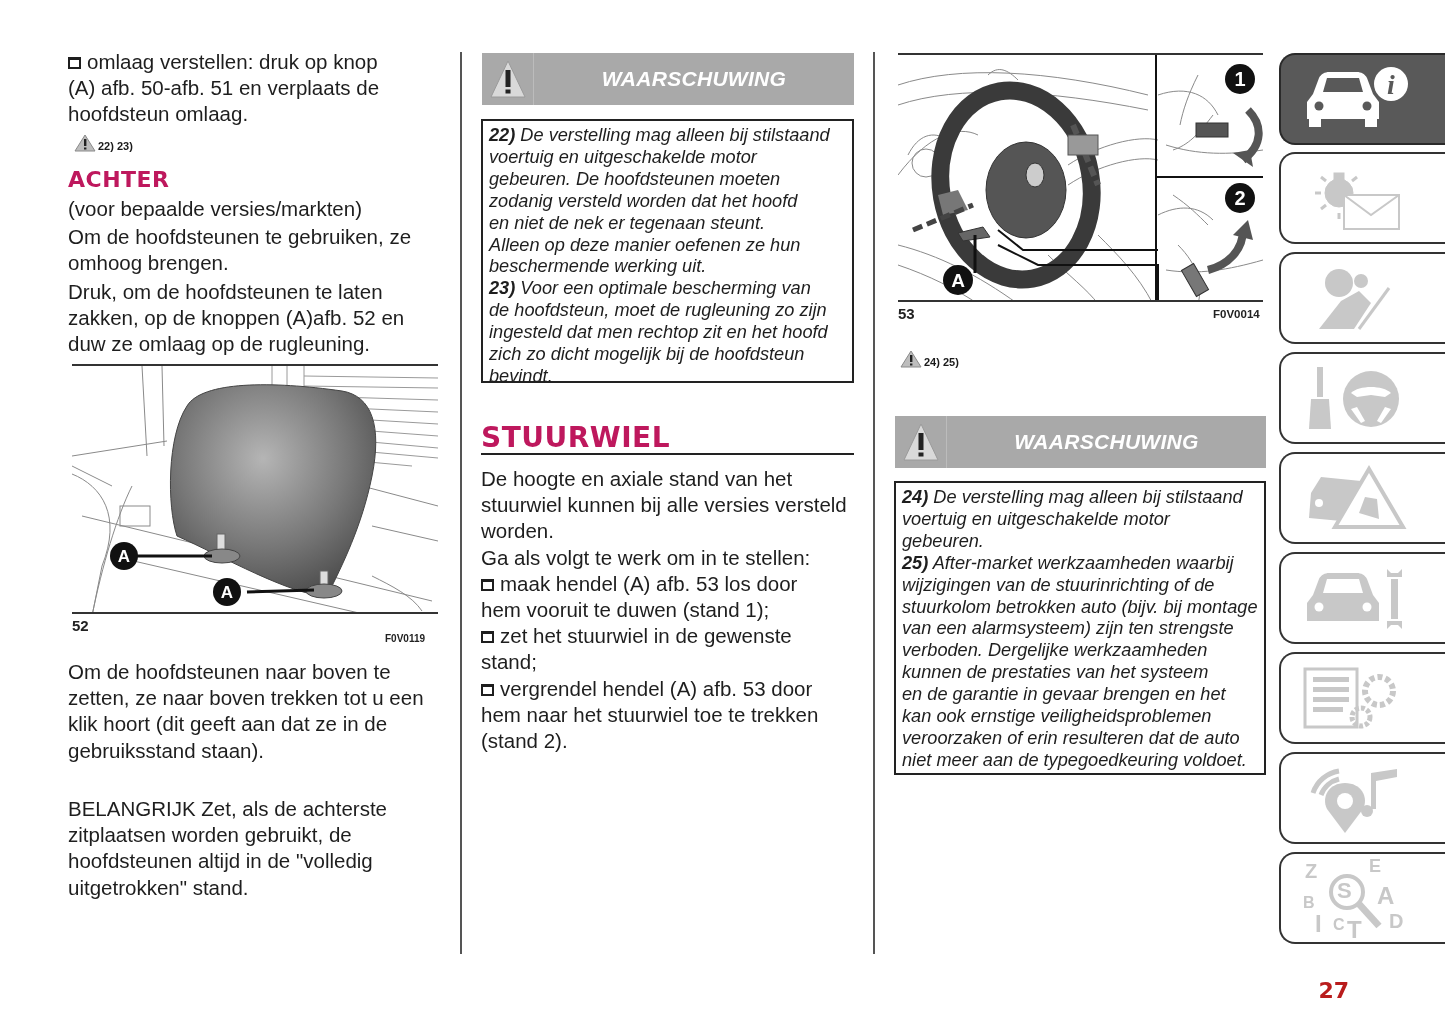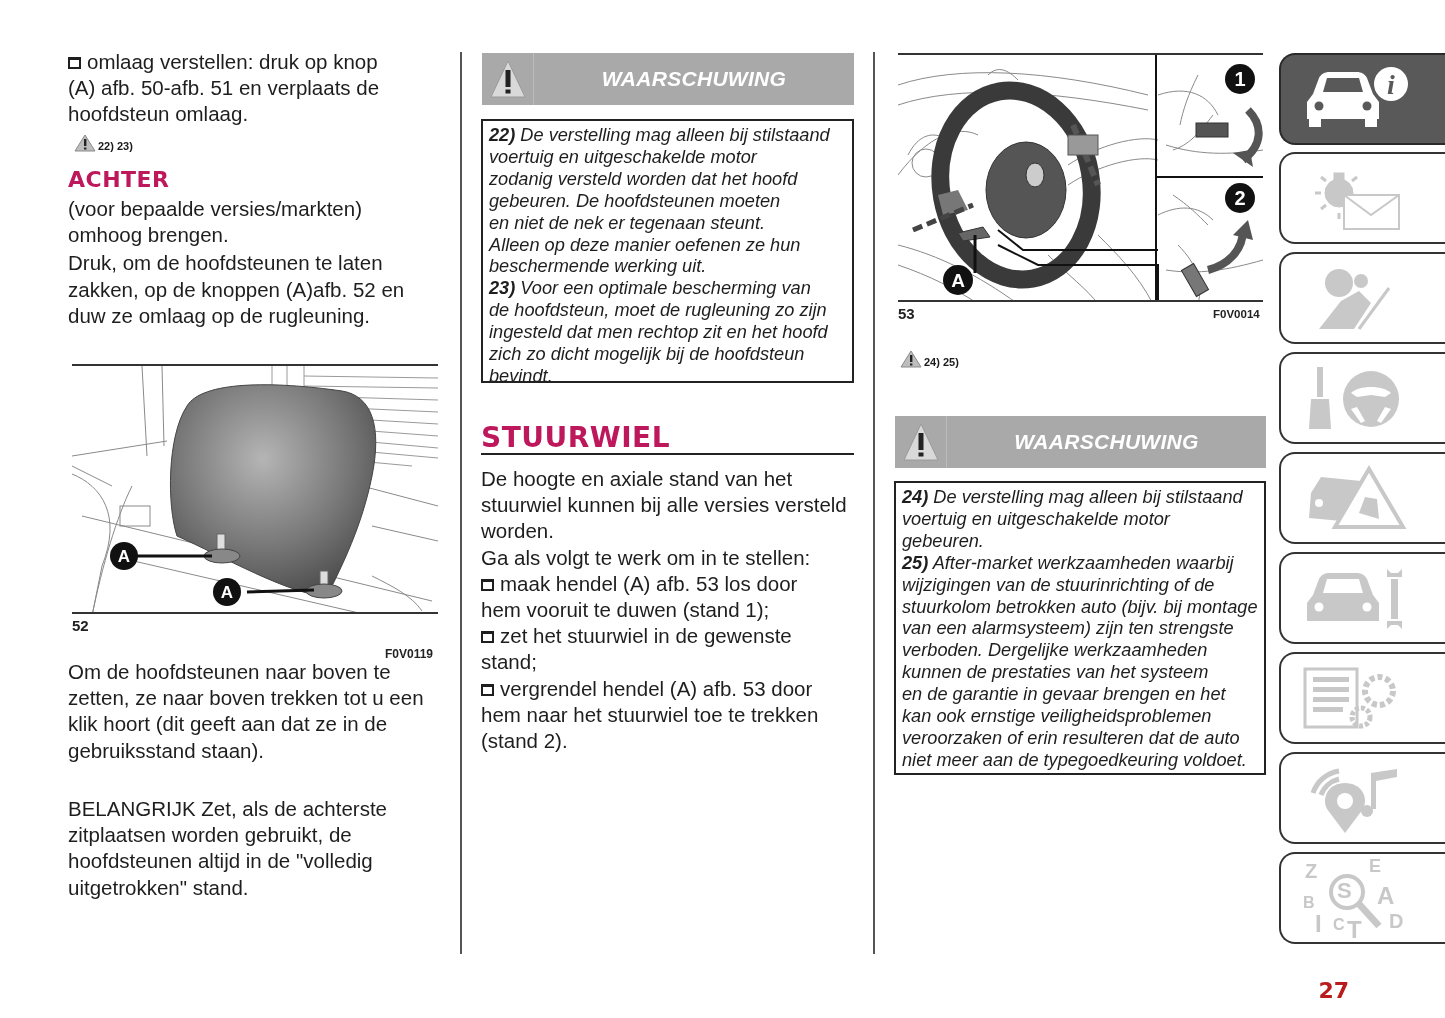--- a/index.html
+++ b/index.html
@@ -39,20 +39,21 @@
     <rect x="10" y="5" width="2.4" height="7" fill="#222"></rect>
       <rect x="10" y="13.5" width="2.4" height="2" fill="#222"></rect>
   </svg>
   <span>22)  23)</span>
 </div>
 
 <div class="abs heading" style="left:68px; top:167px; font-size:22px;">ACHTER</div>
 
 <div class="abs body-text" style="left:68px; top:196px; width:380px;">
   <div>(voor bepaalde versies/markten)</div>
+  <div style="margin-top:2px">Om de hoofdsteunen te gebruiken, ze</div>
   <div>omhoog brengen.</div>
   <div style="margin-top:2px">Druk, om de hoofdsteunen te laten</div>
   <div>zakken, op de knoppen (A)afb. 52 en</div>
   <div>duw ze omlaag op de rugleuning.</div>
 </div>
 
 <div class="figure" style="left:72px; top:364px; width:366px; height:250px; border-top:2px solid #333; border-bottom:2px solid #333; overflow:hidden;">
   <svg width="366" height="250" viewBox="0 0 366 250">
     <defs>
       <radialGradient id="hr" cx="45%" cy="35%" r="70%">
@@ -96,21 +97,21 @@
     <ellipse cx="252" cy="225" rx="18" ry="7" fill="#888" stroke="#444"></ellipse>
     <line x1="60" y1="190" x2="140" y2="190" stroke="#111" stroke-width="3"></line>
     <line x1="175" y1="226" x2="242" y2="224" stroke="#111" stroke-width="3"></line>
     <circle cx="52" cy="190" r="14" fill="#111"></circle>
       <text x="52" y="196" font-family="Liberation Sans, sans-serif" font-weight="bold" font-size="17" fill="#fff" text-anchor="middle">A</text>
     <circle cx="155" cy="226" r="14" fill="#111"></circle>
       <text x="155" y="232" font-family="Liberation Sans, sans-serif" font-weight="bold" font-size="17" fill="#fff" text-anchor="middle">A</text>
   </svg>
 </div>
 <div class="fig-caption" style="left:72px; top:617px; font-size:15px;">52</div>
-<div class="fig-caption" style="left:385px; top:647px; font-size:12px;">F0V0119</div>
+<div class="fig-caption" style="left:385px; top:633px; font-size:10px;">F0V0119</div>
 
 <div class="abs body-text" style="left:68px; top:659px; width:385px;">
   <div>Om de hoofdsteunen naar boven te</div>
   <div>zetten, ze naar boven trekken tot u een</div>
   <div>klik hoort (dit geeft aan dat ze in de</div>
   <div>gebruiksstand staan).</div>
 </div>
 <div class="abs body-text" style="left:68px; top:796px; width:385px;">
   <div>BELANGRIJK Zet, als de achterste</div>
   <div>zitplaatsen worden gebruikt, de</div>
@@ -127,22 +128,22 @@
       <rect x="16.5" y="11" width="5" height="17" fill="#222"></rect>
         <rect x="16.5" y="30.5" width="5" height="4" fill="#222"></rect>
     </svg>
   </div>
   <div class="title">WAARSCHUWING</div>
 </div>
 
 <div class="warn-box" style="left:481px; top:119px; width:373px; height:264px;">
   <div><b>22)</b> <span>De verstelling mag alleen bij stilstaand</span></div>
   <div>voertuig en uitgeschakelde motor</div>
+  <div>gebeuren. De hoofdsteunen moeten</div>
   <div>zodanig versteld worden dat het hoofd</div>
-  <div>gebeuren. De hoofdsteunen moeten</div>
   <div>en niet de nek er tegenaan steunt.</div>
   <div>Alleen op deze manier oefenen ze hun</div>
   <div>beschermende werking uit.</div>
   <div><b>23)</b> <span>Voor een optimale bescherming van</span></div>
   <div>de hoofdsteun, moet de rugleuning zo zijn</div>
   <div>ingesteld dat men rechtop zit en het hoofd</div>
   <div>zich zo dicht mogelijk bij de hoofdsteun</div>
   <div>bevindt.</div>
 </div>
 

